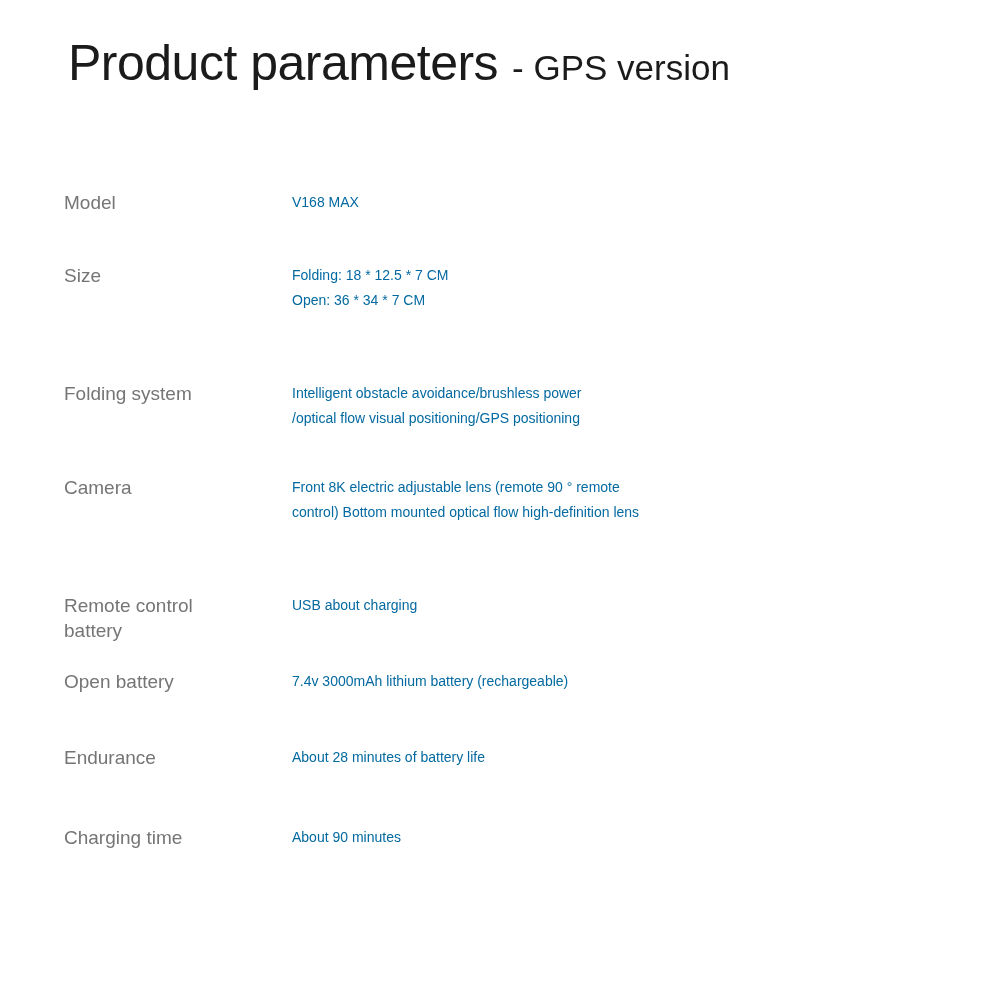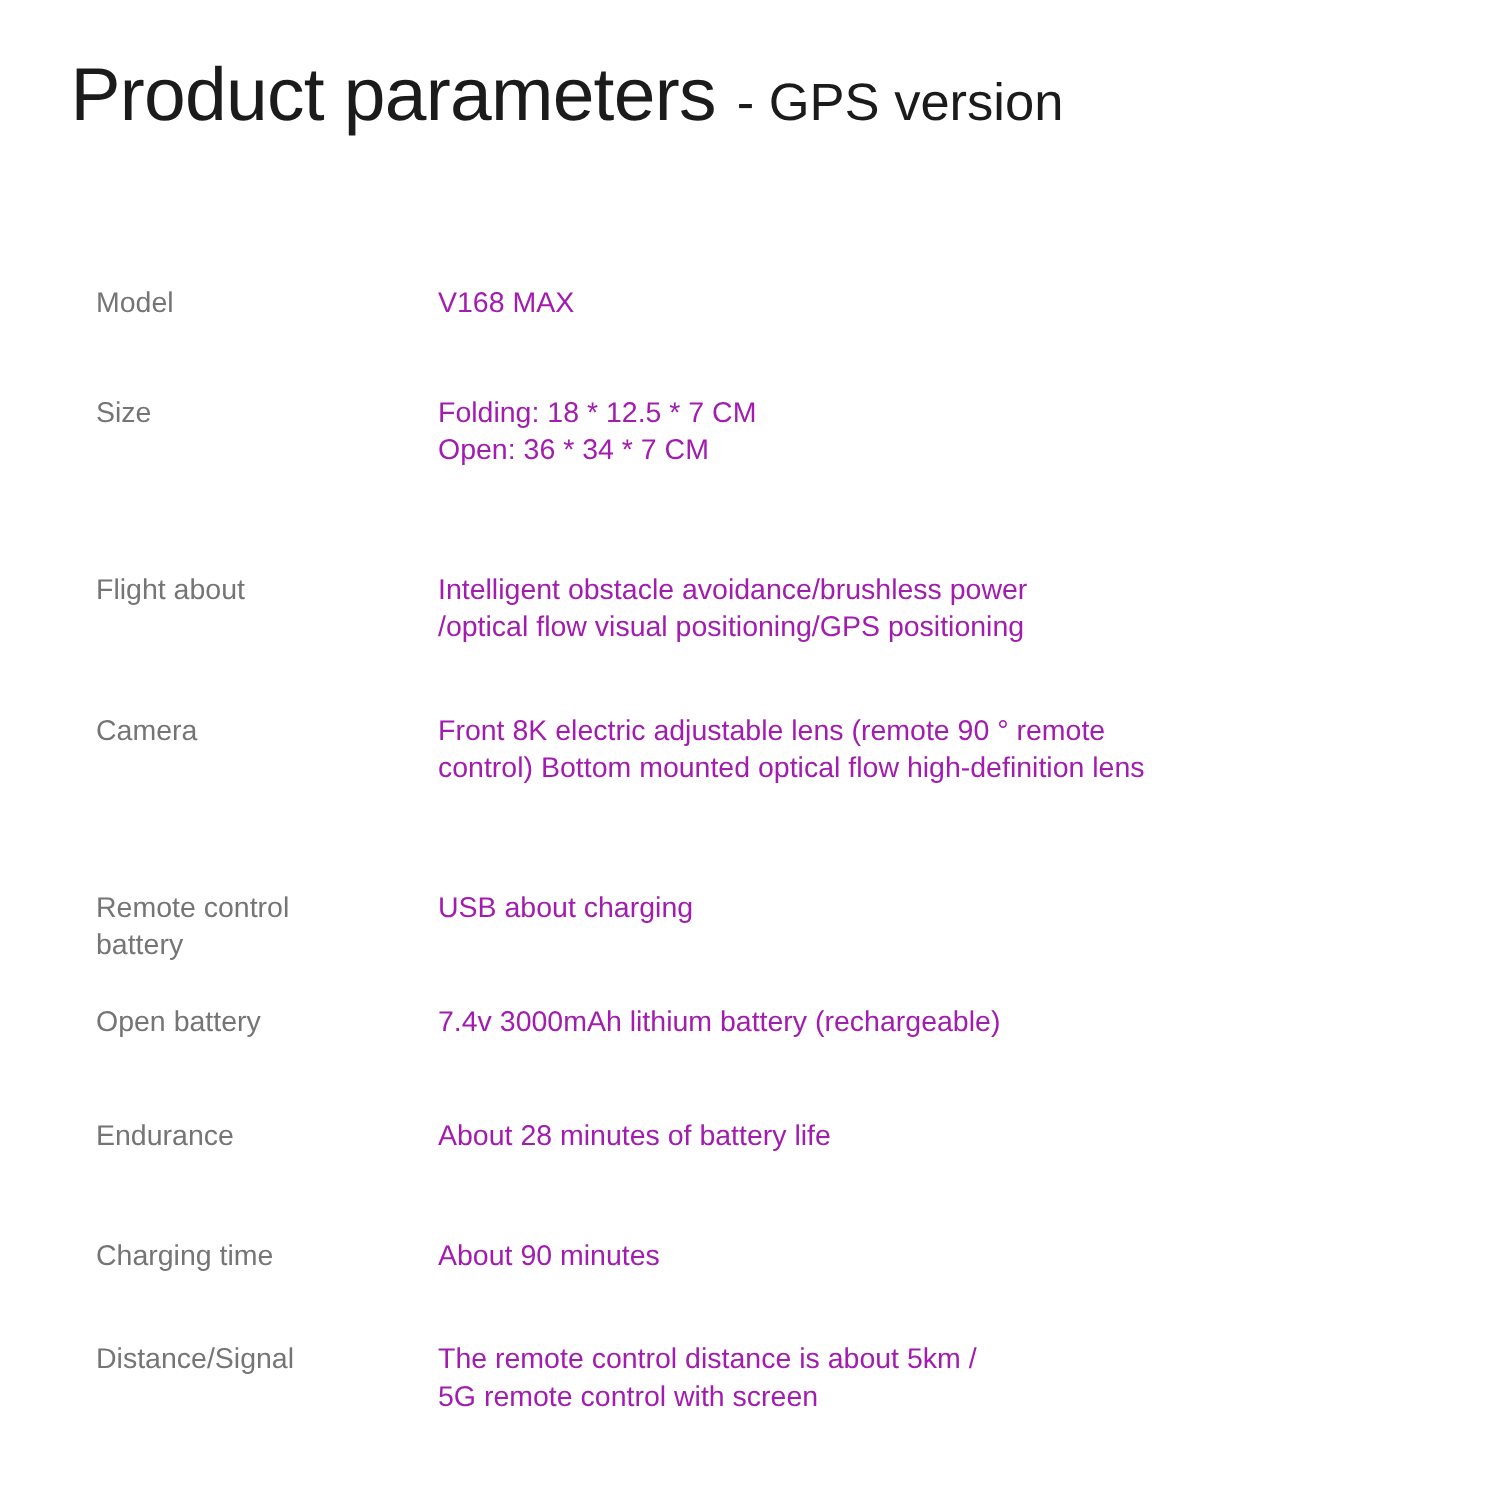--- a/index.html
+++ b/index.html
@@ -15,21 +15,21 @@
     overflow: hidden;
   }
   .page {
     position: relative;
     width: 1000px;
     height: 1000px;
     box-sizing: border-box;
   }
   .title-block {
     position: absolute;
-    left: 47px;
+    left: 68px;
     top: 38px;
     display: flex;
     align-items: baseline;
     white-space: nowrap;
   }
   .title-main {
     font-size: 50px;
     font-weight: 400;
     color: #1b1b1b;
     letter-spacing: -0.5px;
@@ -55,23 +55,23 @@
   .spec-label {
     width: 228px;
     flex: 0 0 228px;
     font-size: 19px;
     line-height: 25px;
     color: #757575;
     white-space: pre-line;
   }
   .spec-value {
     flex: 1 1 auto;
-    font-size: 19px;
+    font-size: 14px;
     line-height: 25px;
-    color: #a21caf;
+    color: #0369a1;
     white-space: pre-line;
   }
 </style>
 </head>
 <body>
 
 <div class="page">
 
   <div class="title-block">
     <span class="title-main">Product parameters</span>
@@ -82,21 +82,21 @@
       <div class="spec-row" style="margin-bottom: 48px;">
         <div class="spec-label">Model</div>
         <div class="spec-value">V168 MAX</div>
       </div>
       <div class="spec-row" style="margin-bottom: 68px; justify-content: space-between;">
         <div class="spec-label">Size</div>
         <div class="spec-value">Folding: 18 * 12.5 * 7 CM
 Open: 36 * 34 * 7 CM</div>
       </div>
       <div class="spec-row" style="margin-bottom: 44px;">
-        <div class="spec-label">Flight about</div>
+        <div class="spec-label">Folding system</div>
         <div class="spec-value">Intelligent obstacle avoidance/brushless power
 /optical flow visual positioning/GPS positioning</div>
       </div>
       <div class="spec-row" style="margin-bottom: 68px;">
         <div class="spec-label">Camera</div>
         <div class="spec-value">Front 8K electric adjustable lens (remote 90 ° remote
 control) Bottom mounted optical flow high-definition lens</div>
       </div>
       <div class="spec-row" style="margin-bottom: 26px;">
         <div class="spec-label">Remote control
@@ -108,20 +108,15 @@
         <div class="spec-value">7.4v 3000mAh lithium battery (rechargeable)</div>
       </div>
       <div class="spec-row" style="margin-bottom: 55px;">
         <div class="spec-label">Endurance</div>
         <div class="spec-value">About 28 minutes of battery life</div>
       </div>
       <div class="spec-row" style="margin-bottom: 44px;">
         <div class="spec-label">Charging time</div>
         <div class="spec-value">About 90 minutes</div>
       </div>
-      <div class="spec-row">
-        <div class="spec-label">Distance/Signal</div>
-        <div class="spec-value">The remote control distance is about 5km /
-5G remote control with screen</div>
-      </div>
     </div>
 
 </div>
 
 </body></html>

